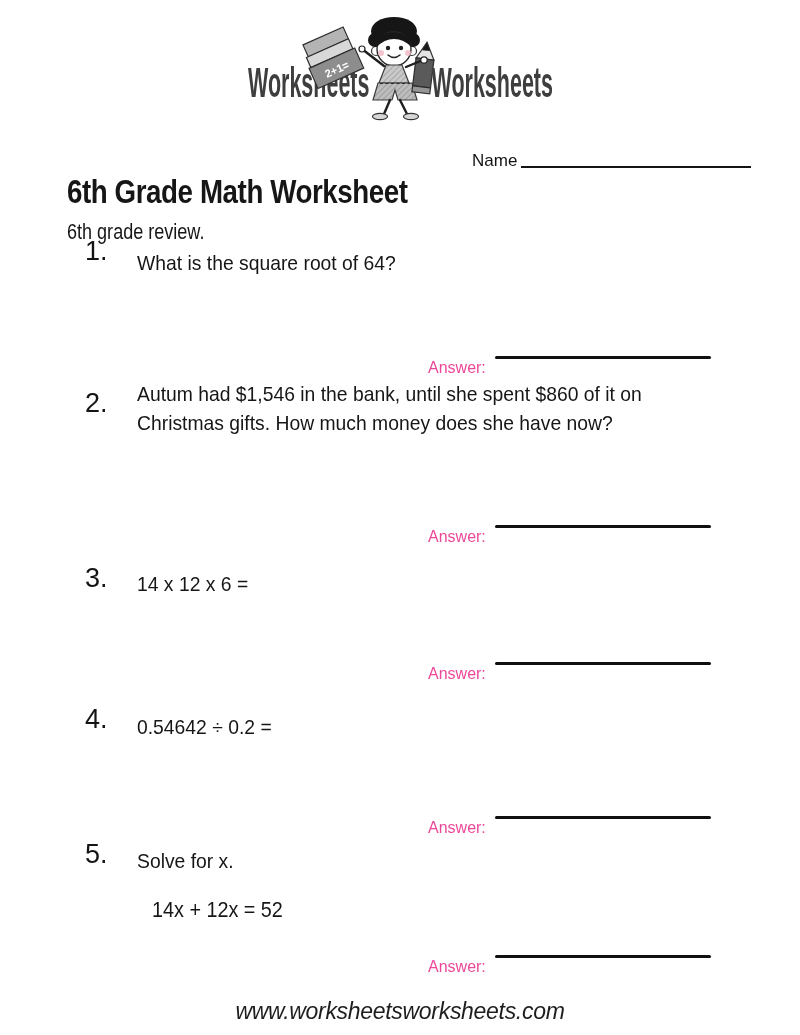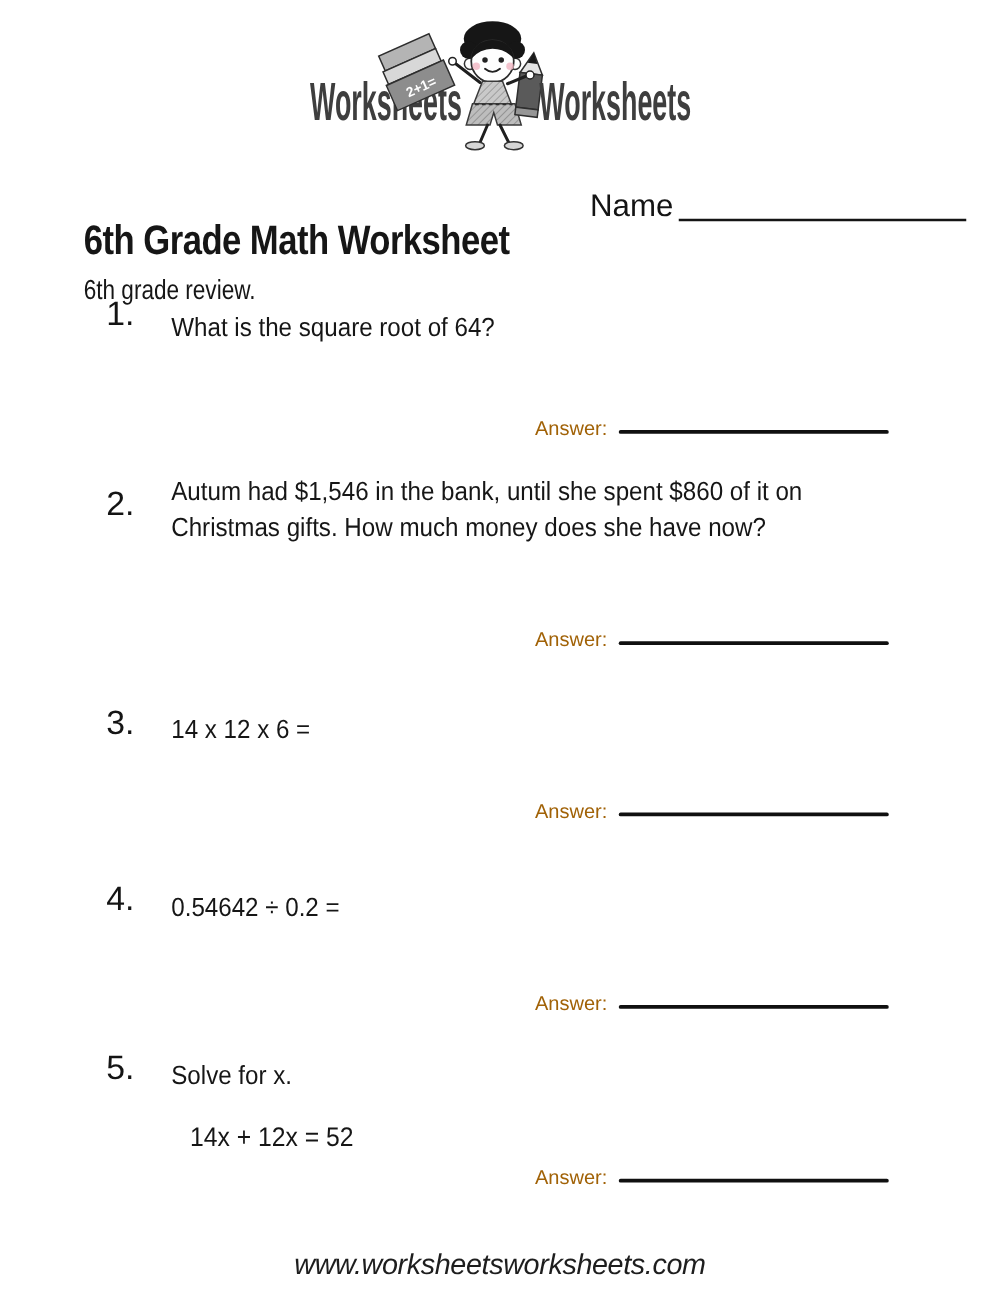--- a/index.html
+++ b/index.html
@@ -17,21 +17,21 @@
   .logo-word.lw-left{left:0;transform:scaleX(0.5);transform-origin:left top;}
   .logo-word.lw-right{right:0;transform:scaleX(0.5);transform-origin:right top;}
   .logo-svg{position:absolute;left:52px;top:6px;}
 
   
   .title{
     position:absolute;left:67px;top:151px;font-size:33px;font-weight:bold;color:#161616;
     white-space:nowrap;transform:scaleX(0.84);transform-origin:left top;letter-spacing:-0.5px;
   }
   .name-row{position:absolute;left:472px;top:151px;display:flex;align-items:flex-end;}
-  .name-label{font-size:25px;color:#141414;}
+  .name-label{font-size:17px;color:#141414;}
   .name-line{
     width:230px;height:0;border-bottom:2px solid #141414;margin-left:4px;margin-bottom:3px;
   }
   .subtitle{
     position:absolute;left:67px;top:197px;font-size:22px;color:#161616;white-space:nowrap;
     transform:scaleX(0.82);transform-origin:left top;
   }
 
   
   .q-num{position:absolute;left:85px;font-size:27px;color:#141414;}
@@ -40,21 +40,21 @@
     transform:scaleX(0.92);transform-origin:left top;white-space:nowrap;
   }
   .q-text.wrap{white-space:normal;width:645px;}
   .q-equation{
     position:absolute;left:152px;top:898px;font-size:21.5px;color:#161616;white-space:nowrap;
     transform:scaleX(0.92);transform-origin:left top;
   }
 
   
   .answer-row{position:absolute;left:428px;display:flex;align-items:center;}
-  .answer-label{font-size:16px;color:#a16207;}
+  .answer-label{font-size:16px;color:#ec4899;margin-top:24px;}
   .answer-line{width:216px;height:3px;background:#101010;margin-left:9px;margin-top:3px;border-radius:2px;}
 
   
   .footer{
     position:absolute;left:0;right:0;top:998px;text-align:center;
     font-size:23px;color:#1e1e1e;letter-spacing:-0.3px;font-style:italic;
   }
 
   
   #q1n{top:236px;} #q1t{top:248px;}

